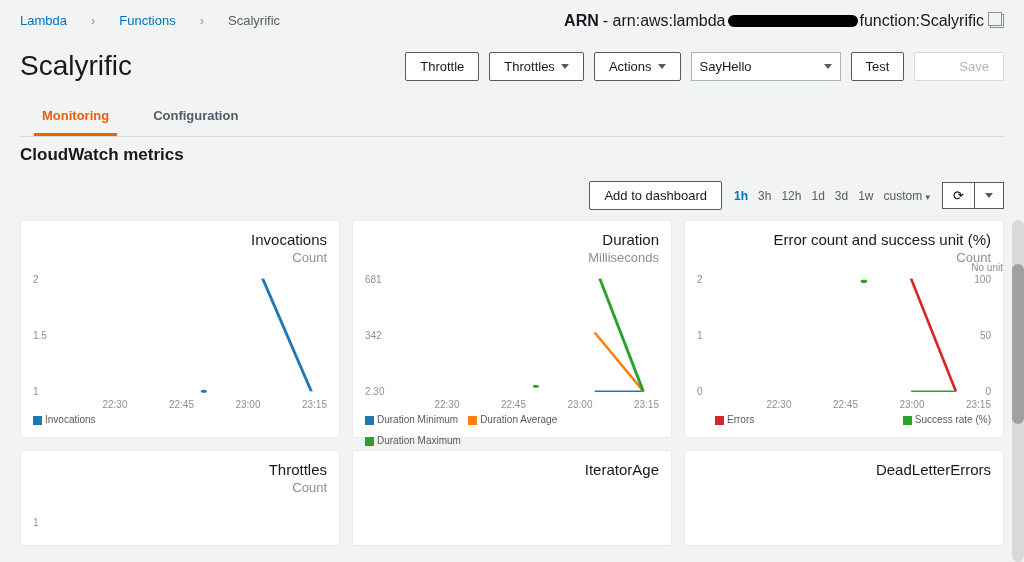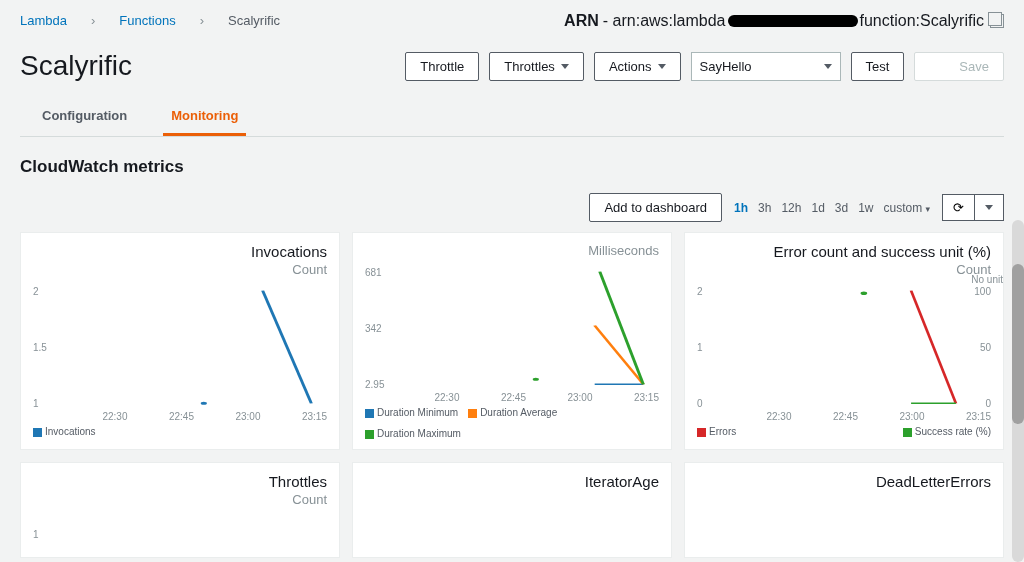--- a/index.html
+++ b/index.html
@@ -30,21 +30,21 @@
     background:#fff; border:1px solid #545b64; color:#16191f;
     padding:6px 14px; font-size:13px; cursor:pointer; border-radius:2px;
     display:inline-flex; align-items:center; gap:6px;
   }
   .btn.dis { color:#aab7b8; border-color:#d5dbdb; cursor:default;padding-left:44px; }
   .dd-caret { width:0; height:0; border-left:4px solid transparent; border-right:4px solid transparent; border-top:5px solid #545b64; }
   .select-box { background:#fff; border:1px solid #aab7b8; padding:6px 8px; width:150px; display:flex; justify-content:space-between; align-items:center; font-size:13px; }
   .tabs { margin-top:18px; border-bottom:1px solid #d5dbdb; display:flex; gap:28px; padding-left:14px; }
   .tab-item { padding:8px 8px 10px 8px; font-size:13px; color:#545b64; cursor:pointer; border-bottom:3px solid transparent; font-weight:700; }
   .tab-item.active { color:#eb5f07; border-bottom-color:#eb5f07; }
-  .metrics-head { display:flex; justify-content:space-between; align-items:center; margin-top:20px; padding-bottom:6px;gap:12px;}
+  .metrics-head { display:flex; justify-content:space-between; align-items:center; margin-top:8px; padding-bottom:6px;gap:12px;}
   .metrics-head h2 { font-size:17px; font-weight:700; }
   .view-logs { background:#fff; border:1px solid #545b64; padding:6px 12px; font-size:13px; cursor:pointer; }
   .controls-row { display:flex; justify-content:flex-end; align-items:center; gap:12px; margin-top:10px; }
   .time-range { display:flex; gap:10px; font-size:12px; align-items:center; }
   .tr-opt { color:#545b64; cursor:pointer; }
   .tr-opt.sel { color:#0073bb; font-weight:700; }
   .refresh-group { display:flex; }
   .refresh-btn { border:1px solid #545b64; background:#fff; padding:5px 10px; font-size:13px; cursor:pointer; display:flex; align-items:center; }
   .refresh-btn + .refresh-btn { margin-left:-1px; }
   .grid { display:grid; grid-template-columns: repeat(3, 1fr); gap:12px; margin-top:10px; }
@@ -105,22 +105,22 @@
       <div class="select-box">
         <span>SayHello</span>
         <span class="dd-caret"></span>
       </div>
       <button class="btn">Test</button>
       <button class="btn dis">Save</button>
     </div>
   </div>
 
   <div class="tabs">
+    <div class="tab-item active">Monitoring</div>
     <div class="tab-item">Configuration</div>
-    <div class="tab-item active">Monitoring</div>
   </div>
 
   <div class="metrics-head">
     <h2>CloudWatch metrics</h2>
   </div>
 
   <div class="controls-row">
     <button class="btn">Add to dashboard</button>
     <div class="time-range">
       <span class="tr-opt sel">1h</span>
@@ -165,25 +165,26 @@
         <span>22:45</span>
         <span>23:00</span>
         <span>23:15</span>
       </div>
       <div class="legend">
         <span><span class="sw col-blue"></span><span>Invocations</span></span>
       </div>
     </div>
 
     <div class="card">
+      <div class="card-title">Duration</div>
       <div class="unit">Milliseconds</div>
       <div class="chart-body">
         <span class="y-tick" style="top:6%;">681</span>
         <span class="y-tick" style="top:50%;">342</span>
-        <span class="y-tick" style="top:94%;">2.95</span>
+        <span class="y-tick" style="top:94%;">2.30</span>
         <div class="plot">
           <svg viewBox="0 0 100 100" preserveAspectRatio="none">
             <circle cx="55" cy="90" r="1.2" fill="#2ca02c"></circle>
             <polyline points="78,94 97,94" stroke="#1f77b4" stroke-width="1.2" fill="none"></polyline>
             <polyline points="78,48 97,94" stroke="#ff7f0e" stroke-width="1.2" fill="none"></polyline>
             <polyline points="80,6 97,94" stroke="#2ca02c" stroke-width="1.2" fill="none"></polyline>
           </svg>
         </div>
       </div>
       <div class="x-axis">
@@ -217,21 +218,21 @@
             <polyline points="78,94 97,94" stroke="#2ca02c" stroke-width="1.2" fill="none"></polyline>
           </svg>
         </div>
       </div>
       <div class="x-axis">
         <span>22:30</span>
         <span>22:45</span>
         <span>23:00</span>
         <span>23:15</span>
       </div>
-      <div class="legend" style="justify-content:space-between;">
+      <div class="legend" style="justify-content:space-between;margin-left:18px;">
         <span><span class="sw col-red"></span><span>Errors</span></span>
         <span><span class="sw col-green"></span><span>Success rate (%)</span></span>
       </div>
     </div>
 
     <div class="card lower">
       <div class="card-title">Throttles</div>
       <div class="unit">Count</div>
       <div style="height:30px; position:relative; margin-top:6px;">
         <span class="y-tick" style="top:70%;">1</span>

